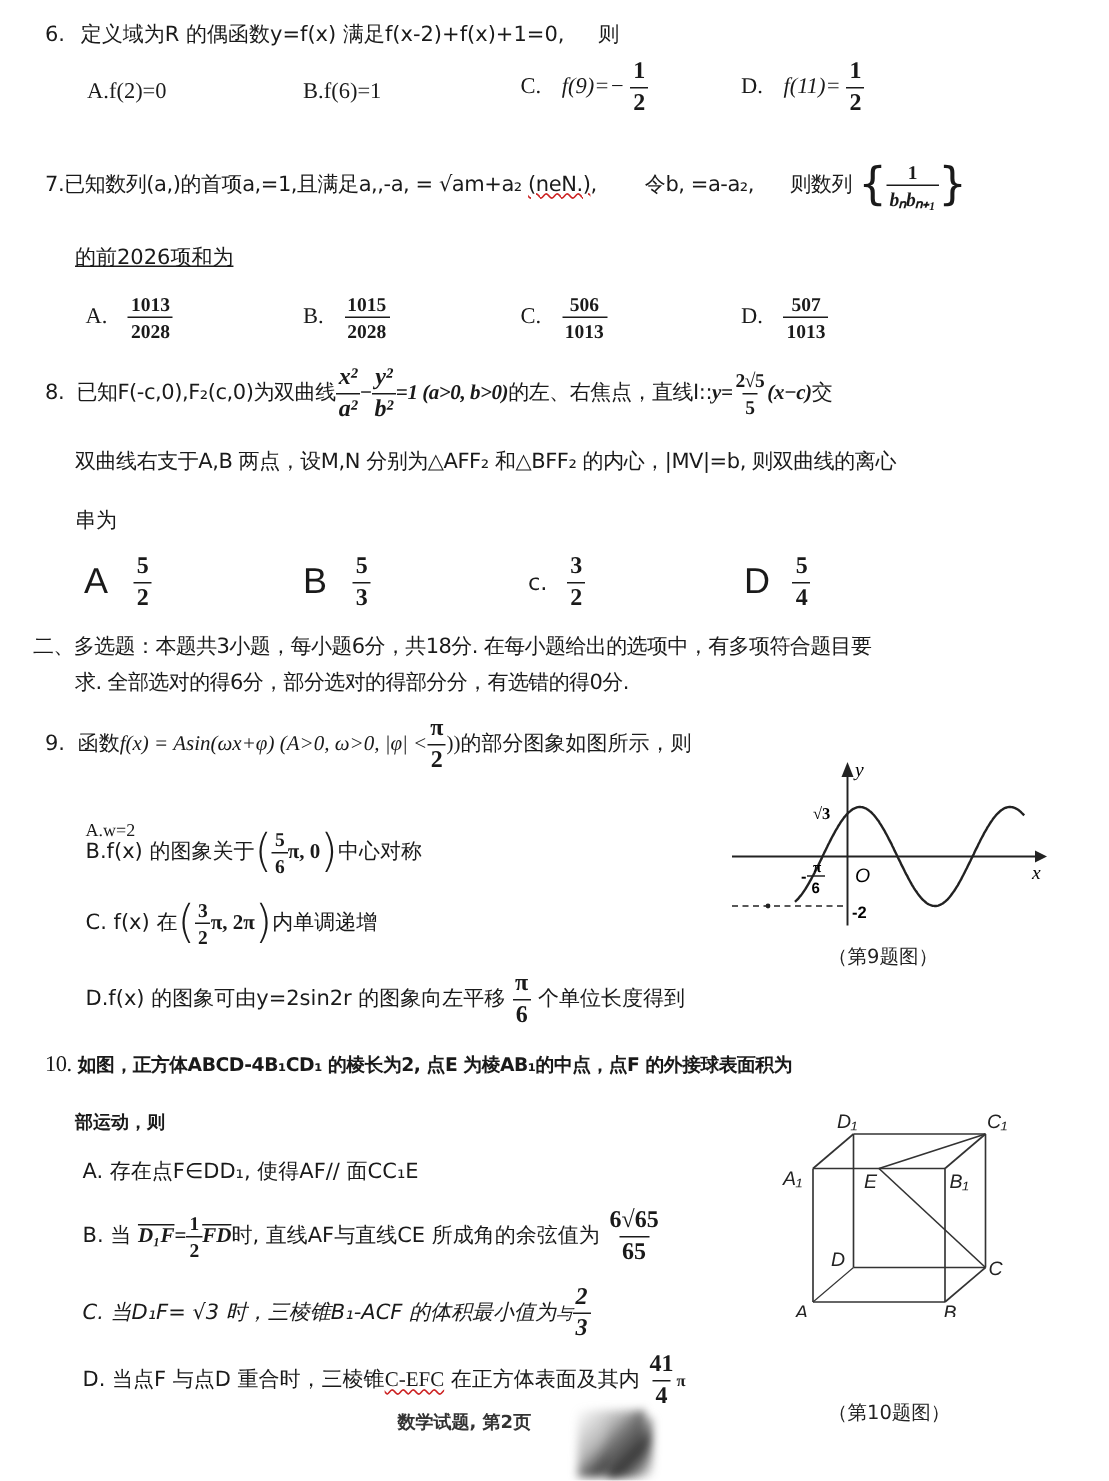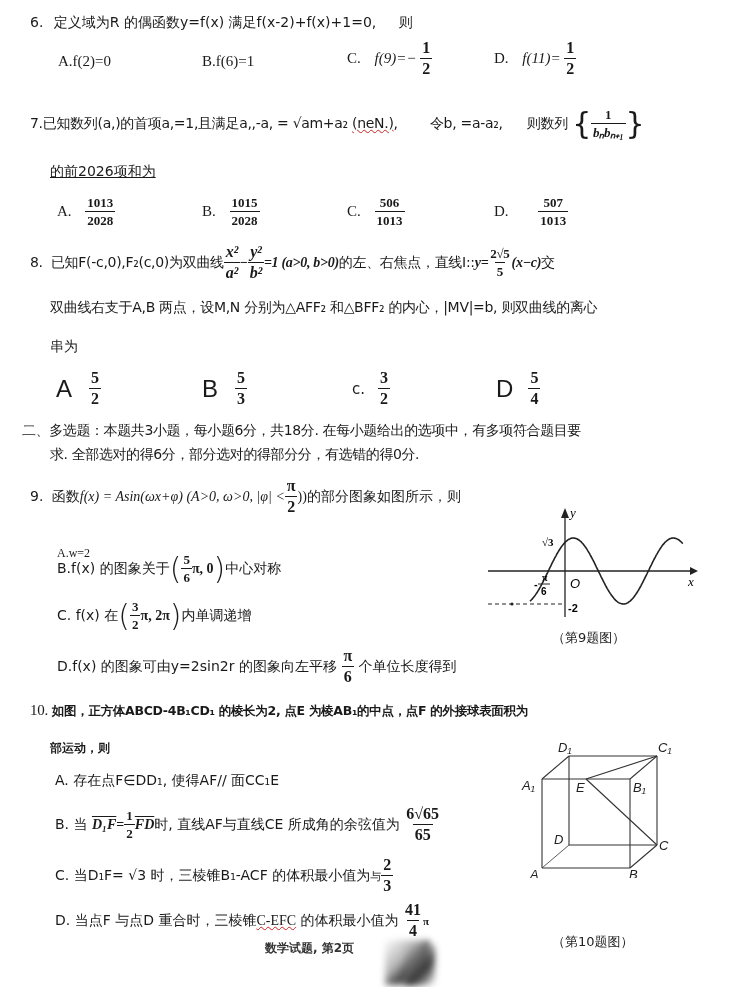--- a/index.html
+++ b/index.html
@@ -86,21 +86,21 @@
 </div>
 <div class="abs serif opt" style="left:347px; top:196px;">
   <span style="vertical-align:middle;">C.</span>
   <span class="frac f13" style="margin-left:10px;">
       <span class="num">506</span>
       <span class="den">1013</span>
     </span>
 </div>
 <div class="abs serif opt" style="left:494px; top:196px;">
   <span style="vertical-align:middle;">D.</span>
-  <span class="frac f13" style="margin-left:26px;">
+  <span class="frac f13" style="margin-left:10px;">
       <span class="num">507</span>
       <span class="den">1013</span>
     </span>
 </div>
 
 <div class="abs cn q-text" style="left:30px; top:244px; letter-spacing:-0.3px;">
   <span>8.</span>
   <span style="margin-left:4px;">已知F(-c,0),F₂(c,0)为双曲线</span><span class="frac f12 ital">
       <span class="num">x²</span>
       <span class="den">a²</span>
@@ -213,29 +213,29 @@
   <span class="serif bold ital" style="text-decoration:overline;">D₁F</span><span class="serif bold">=</span><span class="frac f13">
       <span class="num">1</span>
       <span class="den">2</span>
     </span><span class="serif bold ital" style="text-decoration:overline;">FD</span><span>时, 直线AF与直线CE 所成角的余弦值为</span>
   <span class="frac f12">
       <span class="num">6√65</span>
       <span class="den">65</span>
     </span>
 </div>
 
-<div class="abs cn" style="left:55px; top:857px; font-size:14px;">
+<div class="abs cn" style="left:55px; top:857px; font-size:14px;font-style:italic;">
   <span>C.  当D₁F= √3  时，三棱锥B₁-ACF   的体积最小值为</span><span style="font-size:11px;">与</span><span class="frac f12">
       <span class="num">2</span>
       <span class="den">3</span>
     </span>
 </div>
 
 <div class="abs cn" style="left:55px; top:902px; font-size:14px;">
-  <span>D.  当点F 与点D 重合时，三棱锥</span><span class="underline-wavy serif">C-EFC</span><span>  的体积最小值为</span>
+  <span>D.  当点F 与点D 重合时，三棱锥</span><span class="underline-wavy serif">C-EFC</span><span>  在正方体表面及其内</span>
   <span class="frac f12">
       <span class="num">41</span>
       <span class="den">4</span>
     </span><span class="serif bold" style="font-size:11px;">π</span>
 </div>
 
 <svg class="abs" style="left:520px; top:738px;" width="160" height="140" viewBox="0 0 160 140">
   <g stroke="#333" stroke-width="1.1" fill="none">
 
     <line x1="22" y1="130" x2="110" y2="130"></line>

